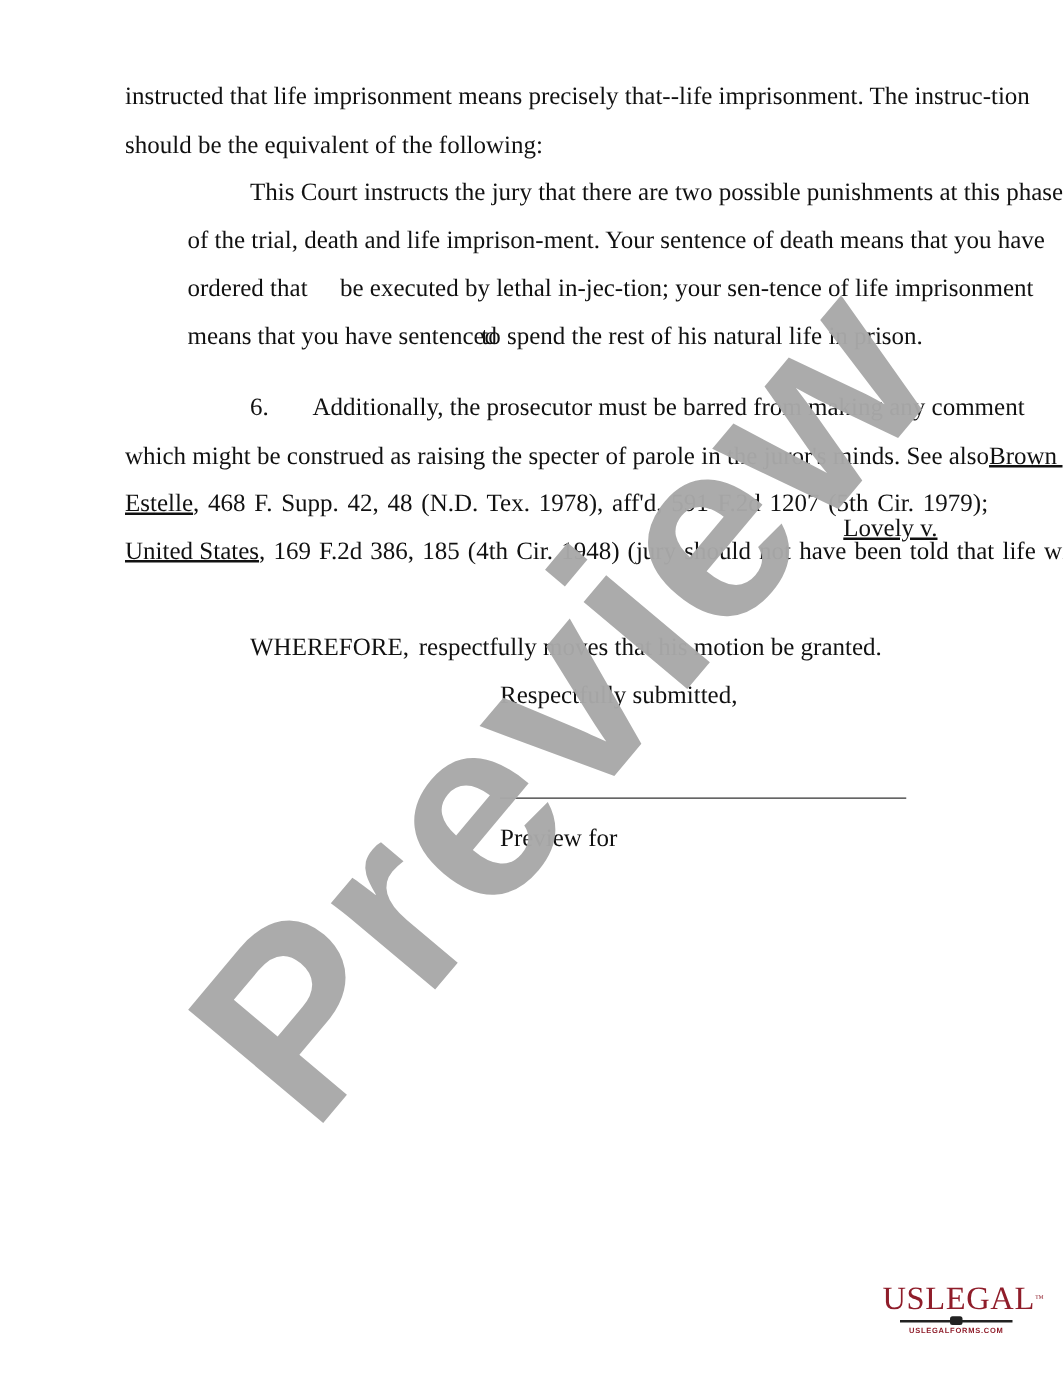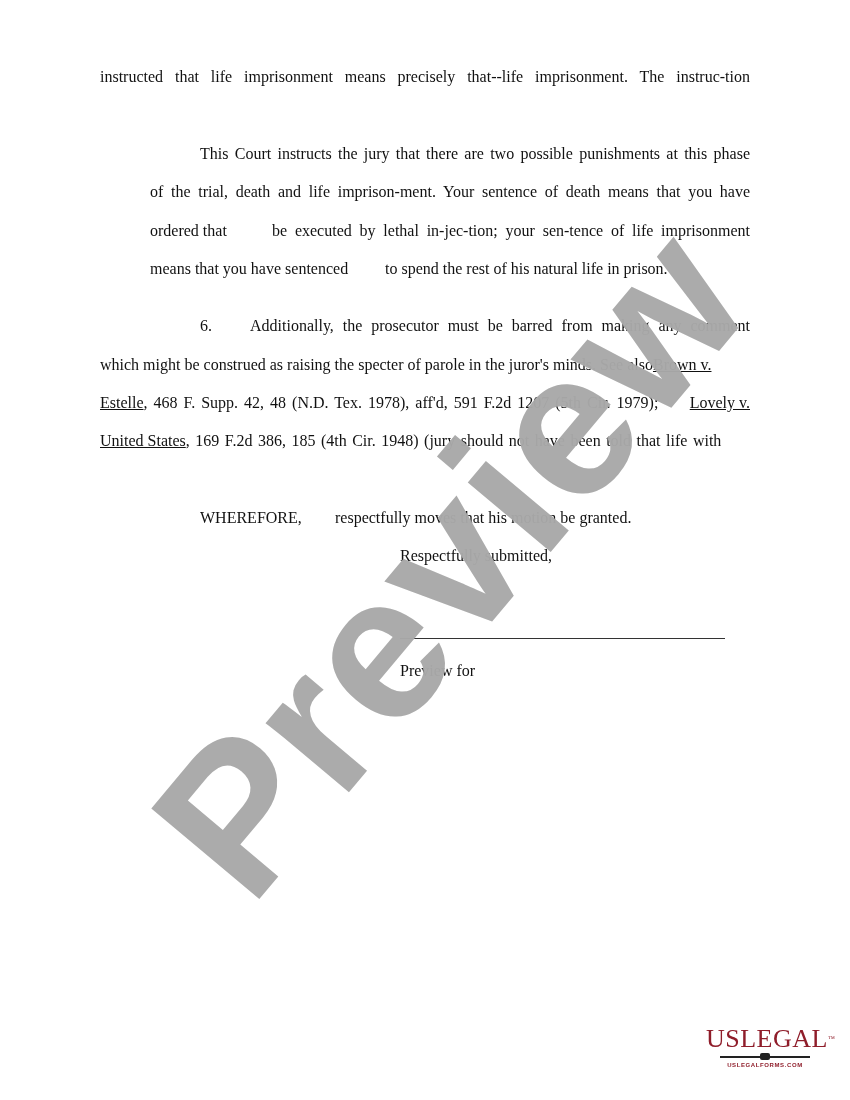--- a/index.html
+++ b/index.html
@@ -1,19 +1,19 @@
 <!DOCTYPE html>
 <html><head>
 <meta charset="utf-8">
 <style>
   html, body { margin: 0; padding: 0; background: #ffffff; }
   body { width: 850px; height: 1100px; position: relative; overflow: hidden;
          font-family: "Liberation Serif", serif; color: #111; }
   .page { position: absolute; left: 0; top: 0; width: 850px; height: 1100px; }
-  .line { position: absolute; font-size: 16px; line-height: 20px; white-space: nowrap; }
+  .line { position: absolute; font-size: 20px; line-height: 20px; white-space: nowrap; }
   .just { text-align: justify; text-align-last: justify; }
   .u { text-decoration: underline; }
   .sigline { position: absolute; left: 400px; top: 638px; width: 325px; border-top: 1px solid #333; }
   .watermark { position: absolute; left: 60px; top: 470px; width: 760px; text-align: center;
                font-family: "Liberation Sans", sans-serif; font-weight: bold; font-size: 205px;
                color: #a9a9a9; transform: rotate(-50deg); transform-origin: center center;
                line-height: 1; letter-spacing: 2px; pointer-events: none; opacity: 0.97; }
   .logo { position: absolute; left: 706px; top: 1026px; width: 118px; text-align: center; }
   .logo-main { font-family: "Liberation Serif", serif; font-size: 26px; color: #8f1d2a; letter-spacing: 0.5px; line-height: 26px; }
   .logo-tm { font-size: 7px; vertical-align: top; color: #8f1d2a; }
@@ -21,20 +21,21 @@
   .logo-wing:before { content: ""; position: absolute; left: 0; right: 0; top: 3px; border-top: 2px solid #222; }
   .logo-wing:after { content: ""; position: absolute; left: 40px; top: 0; width: 10px; height: 7px; background: #222; border-radius: 2px; }
   .logo-url { font-family: "Liberation Sans", sans-serif; font-size: 6px; color: #8f1d2a; letter-spacing: 0.6px; margin-top: 1px; font-weight: bold; }
 </style>
 </head>
 <body>
 
 <div class="page">
 
   <div class="line just" style="left:100px; top:67px; width:650px;">instructed that life imprisonment means precisely that--life imprisonment.   The instruc-tion</div>
+  <div class="line" style="left:100px; top:106px;">should be the equivalent of the following:</div>
 
   <div class="line just" style="left:200px; top:144px; width:550px;">This Court instructs the jury that there are two possible punishments at this phase</div>
   <div class="line just" style="left:150px; top:182px; width:600px;">of the trial, death and life imprison-ment.  Your sentence of death means that you have</div>
   <div class="line" style="left:150px; top:221px;">ordered that</div>
   <div class="line just" style="left:272px; top:221px; width:478px;">be executed by lethal in-jec-tion; your sen-tence of life imprisonment</div>
   <div class="line" style="left:150px; top:259px;">means that you have sentenced</div>
   <div class="line" style="left:385px; top:259px;">to spend the rest of his natural life in prison.</div>
 
   <div class="line" style="left:200px; top:316px;">6.</div>
   <div class="line just" style="left:250px; top:316px; width:500px;">Additionally, the prosecutor must be barred from making any comment</div>

